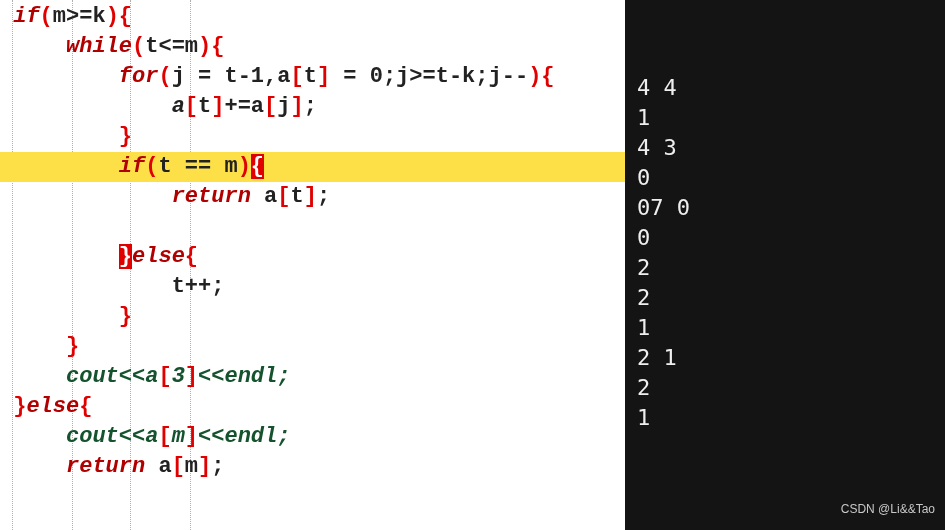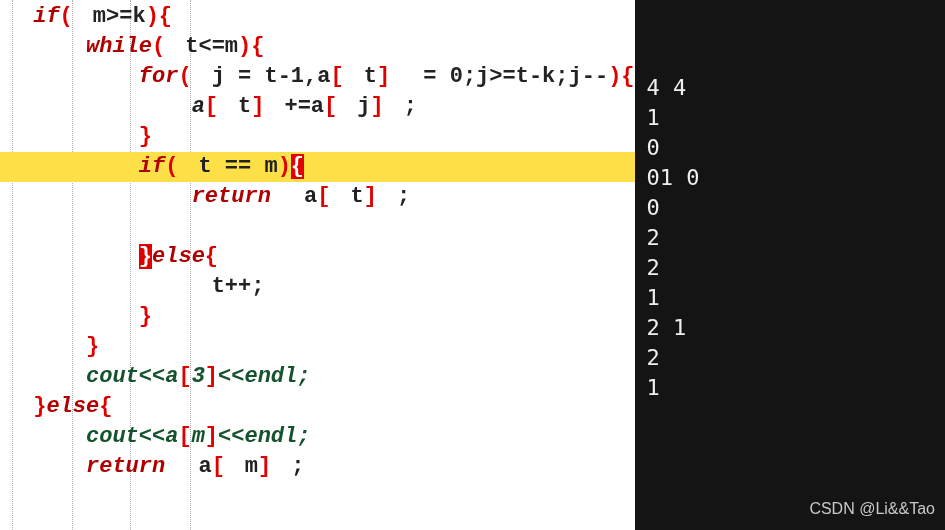--- a/index.html
+++ b/index.html
@@ -22,21 +22,21 @@
   .line { position: relative; }
   .hl { background: #fde047; }
   .guide {
     position: absolute;
     top: 0; bottom: 0;
     border-left: 1px dotted #b0b0b0;
     pointer-events: none;
   }
   .tok-kw     { color: #b00000; font-style: italic; text-align: right; }
   .tok-brace  { color: #e00000; }
-  .tok-ident  { color: #222; margin-left: 20px; }
+  .tok-ident  { color: #222; }
   .tok-cout   { color: #14532d; font-style: italic; }
   .tok-func   { color: #222; font-style: italic; }
   .tok-match  { background: #e00000; color: #ffffff; }
 
   .terminal {
     flex: 1;
     background: #141414;
     color: #eeeeee;
     font-family: "DejaVu Sans Mono", Consolas, monospace;
     font-weight: normal;
@@ -45,28 +45,28 @@
     padding: 13px 12px;
     position: relative;
     white-space: pre;
   }
   .watermark {
     position: absolute;
     right: 10px;
     bottom: 6px;
     color: #c8c8c8;
     background: rgba(20,20,20,0.0);
-    font-size: 16px;
+    font-size: 12px;
     font-weight: normal;
     font-family: "Segoe UI", Arial, sans-serif;
     pointer-events: none;
   }
 </style>
 </head>
 <body>
 
 <div class="editor" id="editor"><div class="guide" style="left: 12px;"></div><div class="guide" style="left: 72px;"></div><div class="guide" style="left: 130px;"></div><div class="guide" style="left: 190px;"></div><div class="line"><span class="tok-ident"> </span><span class="tok-kw">if</span><span class="tok-brace">(</span><span class="tok-ident">m&gt;=k</span><span class="tok-brace">)</span><span class="tok-brace">{</span></div><div class="line"><span class="tok-ident">     </span><span class="tok-kw">while</span><span class="tok-brace">(</span><span class="tok-ident">t&lt;=m</span><span class="tok-brace">)</span><span class="tok-brace">{</span></div><div class="line"><span class="tok-ident">         </span><span class="tok-kw">for</span><span class="tok-brace">(</span><span class="tok-ident">j = t-1,a</span><span class="tok-brace">[</span><span class="tok-ident">t</span><span class="tok-brace">]</span><span class="tok-ident"> = 0;j&gt;=t-k;j--</span><span class="tok-brace">)</span><span class="tok-brace">{</span></div><div class="line"><span class="tok-ident">             </span><span class="tok-func">a</span><span class="tok-brace">[</span><span class="tok-ident">t</span><span class="tok-brace">]</span><span class="tok-ident">+=a</span><span class="tok-brace">[</span><span class="tok-ident">j</span><span class="tok-brace">]</span><span class="tok-ident">;</span></div><div class="line"><span class="tok-ident">         </span><span class="tok-brace">}</span></div><div class="line hl"><span class="tok-ident">         </span><span class="tok-kw">if</span><span class="tok-brace">(</span><span class="tok-ident">t == m</span><span class="tok-brace">)</span><span class="tok-match">{</span></div><div class="line"><span class="tok-ident">             </span><span class="tok-kw">return</span><span class="tok-ident"> a</span><span class="tok-brace">[</span><span class="tok-ident">t</span><span class="tok-brace">]</span><span class="tok-ident">;</span></div><div class="line"><span class="tok-ident"> </span></div><div class="line"><span class="tok-ident">         </span><span class="tok-match">}</span><span class="tok-kw">else</span><span class="tok-brace">{</span></div><div class="line"><span class="tok-ident">             </span><span class="tok-ident">t++;</span></div><div class="line"><span class="tok-ident">         </span><span class="tok-brace">}</span></div><div class="line"><span class="tok-ident">     </span><span class="tok-brace">}</span></div><div class="line"><span class="tok-ident">     </span><span class="tok-cout">cout&lt;&lt;a</span><span class="tok-brace">[</span><span class="tok-cout">3</span><span class="tok-brace">]</span><span class="tok-cout">&lt;&lt;endl;</span></div><div class="line"><span class="tok-ident"> </span><span class="tok-brace">}</span><span class="tok-kw">else</span><span class="tok-brace">{</span></div><div class="line"><span class="tok-ident">     </span><span class="tok-cout">cout&lt;&lt;a</span><span class="tok-brace">[</span><span class="tok-cout">m</span><span class="tok-brace">]</span><span class="tok-cout">&lt;&lt;endl;</span></div><div class="line"><span class="tok-ident">     </span><span class="tok-kw">return</span><span class="tok-ident"> a</span><span class="tok-brace">[</span><span class="tok-ident">m</span><span class="tok-brace">]</span><span class="tok-ident">;</span></div></div>
 
 <div class="terminal" id="terminal">
-  <div id="term-lines"><div>4 4</div><div>1</div><div>0</div><div>01 0</div><div>0</div><div>2</div><div>2</div><div>1</div><div>2 1</div><div>2</div><div>1</div></div>
+  <div id="term-lines"><div>4 4</div><div>1</div><div>4 3</div><div>0</div><div>07 0</div><div>0</div><div>2</div><div>2</div><div>1</div><div>2 1</div><div>2</div><div>1</div></div>
   
   <div class="watermark">CSDN @Li&amp;&amp;Tao</div>
 </div>
 
 </body></html>

